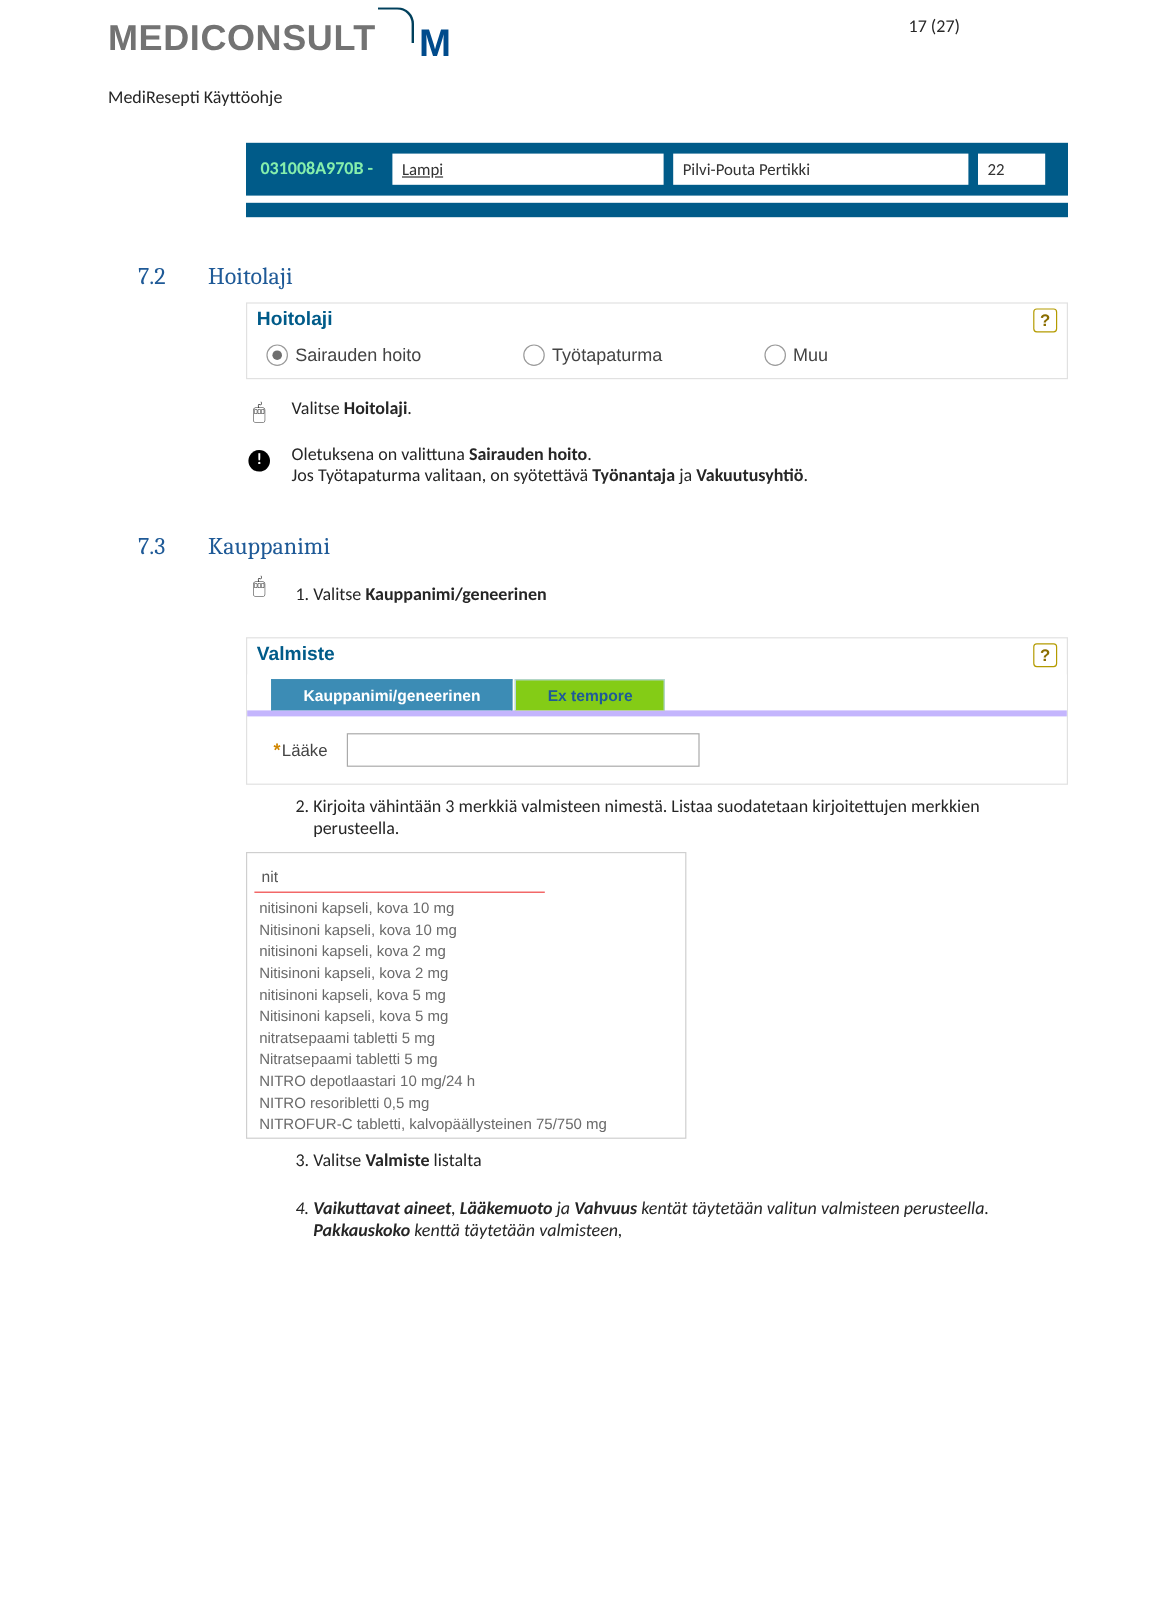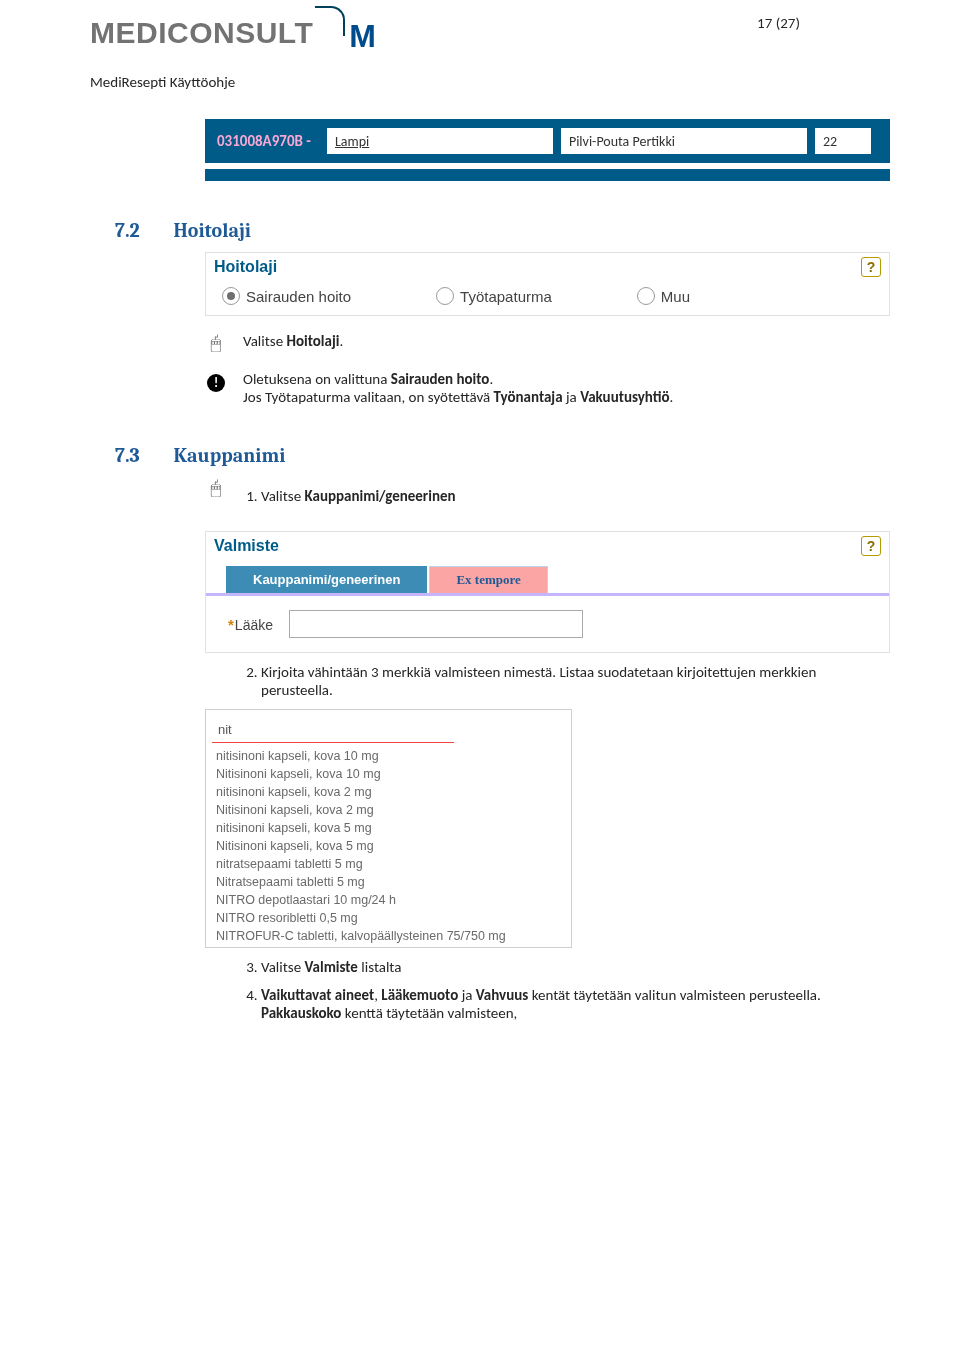--- a/index.html
+++ b/index.html
@@ -64,21 +64,21 @@
   
   .patient-bar {
     background: #005b89;
     color: #fff;
     display: flex;
     align-items: center;
     height: 44px;
     margin-bottom: 6px;
   }
   .patient-id {
-    color: #f9a8d4;
+    color: #86efac;
     font-weight: 700;
     margin: 0 12px;
     white-space: nowrap;
   }
   .p-input {
     height: 26px;
     border: none;
     background: #fff;
     color: #333;
     font-size: 14px;
@@ -87,21 +87,21 @@
     font-family: inherit;
   }
   .p-input.surname   { width: 210px; text-decoration: underline; }
   .p-input.firstname { width: 230px; }
   .p-input.age       { width: 40px; text-align: left; }
   .patient-bottom { height: 12px; background: #005b89; }
   
   h2 {
     color: #1f5a97;
     font-size: 20px;
-    font-weight: 700;
+    font-weight: 400;
     margin: 38px 0 10px -90px;
     font-family: Cambria, Georgia, serif;
   }
   h2 .num { display: inline-block; width: 54px; }
   
   .panel {
     border: 1px solid #e1e1e1;
     background: #fff;
     font-family: "Segoe UI", sans-serif;
   }
@@ -167,25 +167,25 @@
     border: 1px solid #b9d6e6;
     border-bottom: none;
     font-size: 13px;
     font-family: "Segoe UI", sans-serif;
   }
   .tab.active {
     background: #3c8cb5; color: #fff; font-weight: 700;
     border-color: #3c8cb5;
   }
   .tab.inactive {
-    background: #fca5a5; color: #1f5a97; font-weight: 700; font-family: Liberation Serif, serif;
+    background: #84cc16; color: #1f5a97; font-weight: 700;
   }
   .form-row {
     display: flex; align-items: center; gap: 16px;
-    padding: 14px 0 14px 22px; border-top: 3px solid #c4b5fd;
+    padding: 14px 0 14px 22px; border-top: 5px solid #c4b5fd;
   }
   .flabel { color: #444; font-size: 14px; }
   .req { color: #d08600; font-weight: 700; margin-right: 1px; }
   .tinput {
     height: 26px; width: 280px; border: 1px solid #aaa;
     padding: 0 6px; font-family: inherit; font-size: 14px;
   }
   
   .dropdown-box {
     width: 365px;
@@ -202,21 +202,21 @@
     display: block;
   }
   .dropdown-items { padding: 2px 0; }
   .ditem {
     color: #6a6a6a; font-size: 12.5px;
     padding: 2px 10px;
   }
   
   ol { margin: 10px 0; padding-left: 56px; }
   ol li { margin: 6px 0; }
-  ol li.last { margin-top: 10px; }
+  ol li.last { margin-top: 22px; font-style: italic; }
   .icon-exclaim {
     width: 18px; height: 18px; border-radius: 50%;
     background: #000; color: #fff;
     display: inline-flex; align-items: center; justify-content: center;
     font-size: 13px; font-weight: 700;
   }
 </style>
 </head>
 <body>
 

